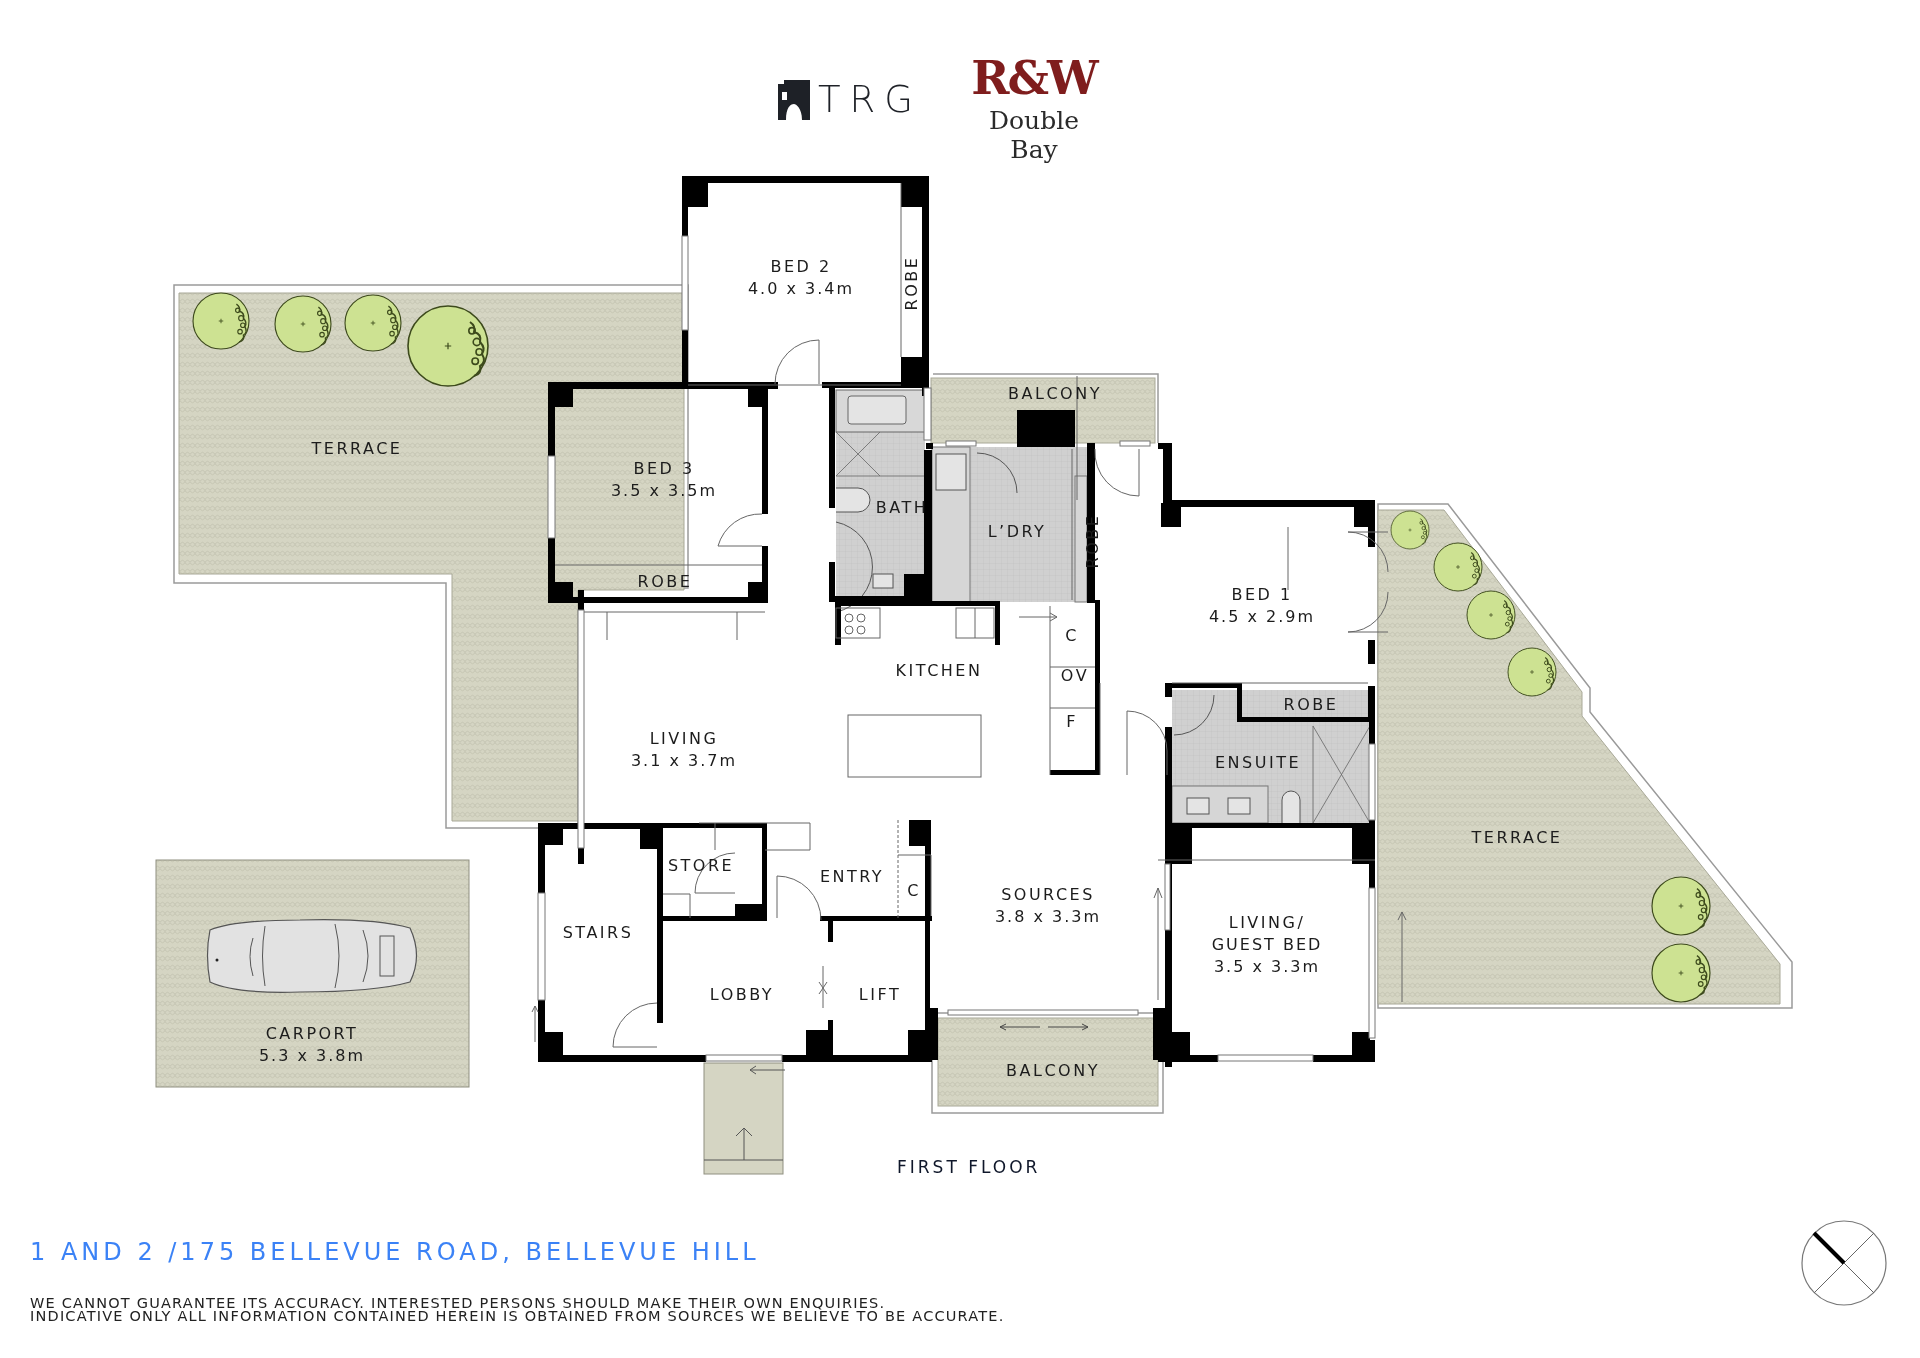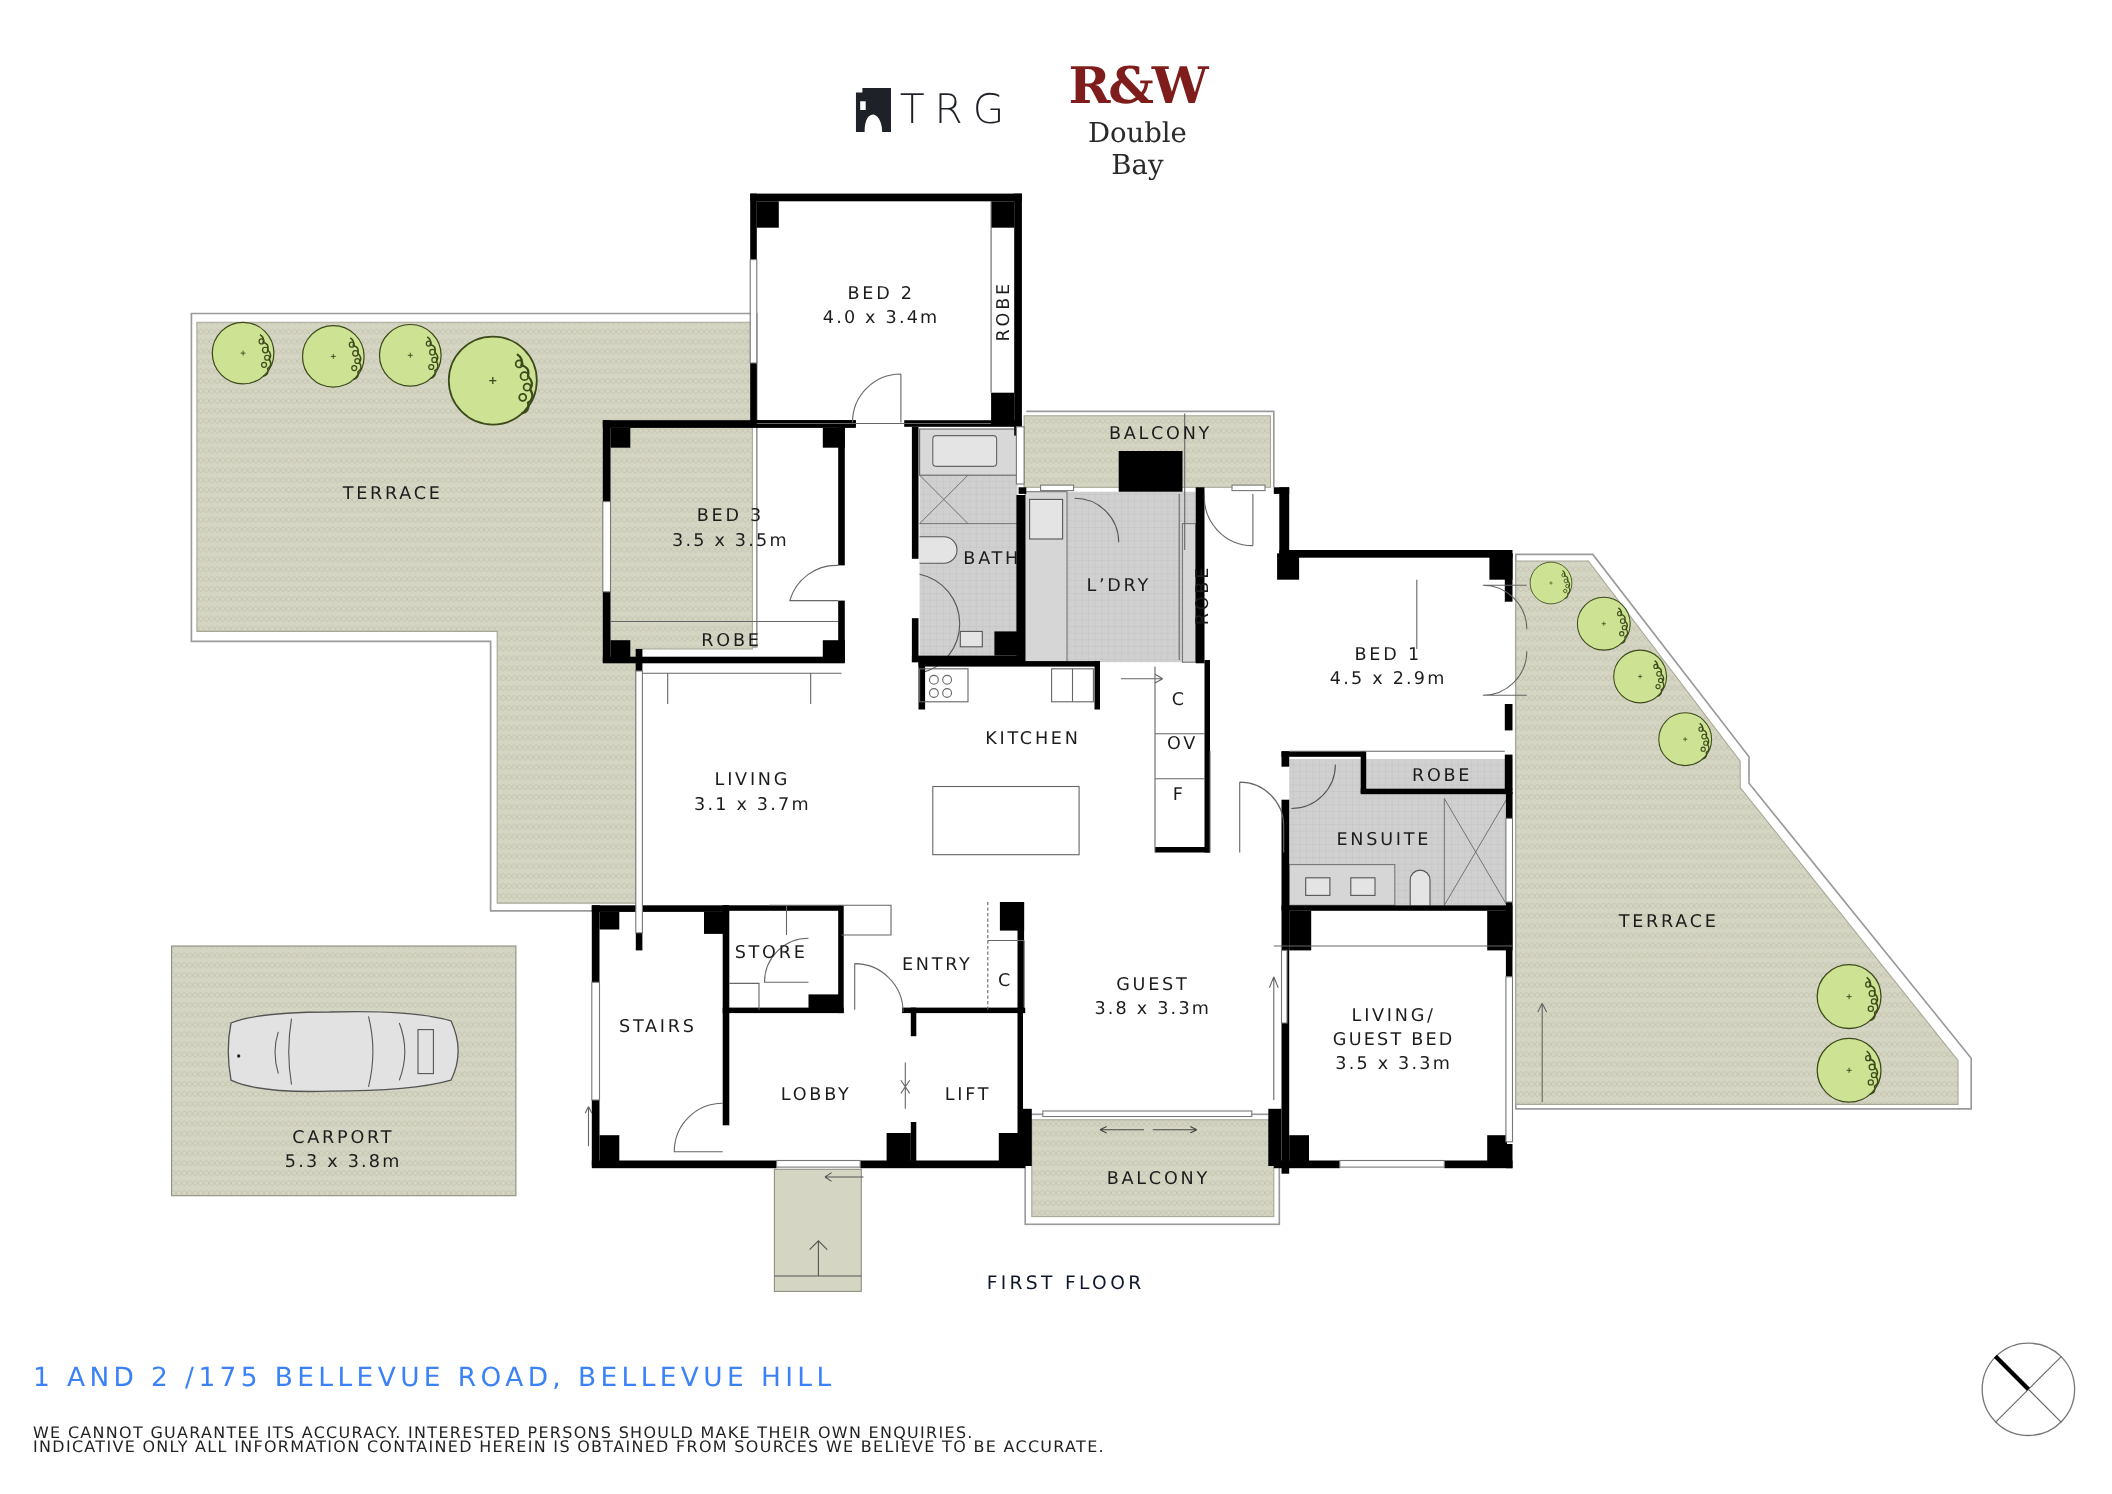--- a/index.html
+++ b/index.html
@@ -282,26 +282,26 @@
   <span class="dim">4.0 x 3.4m</span>
 </div>
 <div class="room-label" style="left:664px;top:458px;">
   <span>BED 3</span>
   <span class="dim">3.5 x 3.5m</span>
 </div>
 <div class="room-label" style="left:1262px;top:584px;">
   <span>BED 1</span>
   <span class="dim">4.5 x 2.9m</span>
 </div>
-<div class="room-label" style="left:684px;top:698px;">
+<div class="room-label" style="left:684px;top:728px;">
   <span>LIVING</span>
   <span class="dim">3.1 x 3.7m</span>
 </div>
 <div class="room-label" style="left:1048px;top:884px;">
-  <span>GUEST</span>
+  <span>SOURCES</span>
   <span class="dim">3.8 x 3.3m</span>
 </div>
 <div class="room-label" style="left:1267px;top:912px;text-align:center;">
   <span>LIVING/</span>
   <span class="dim">GUEST BED</span>
   <span class="dim">3.5 x 3.3m</span>
 </div>
 <div class="room-label" style="left:312px;top:1023px;">
   <span>CARPORT</span>
   <span class="dim">5.3 x 3.8m</span>

